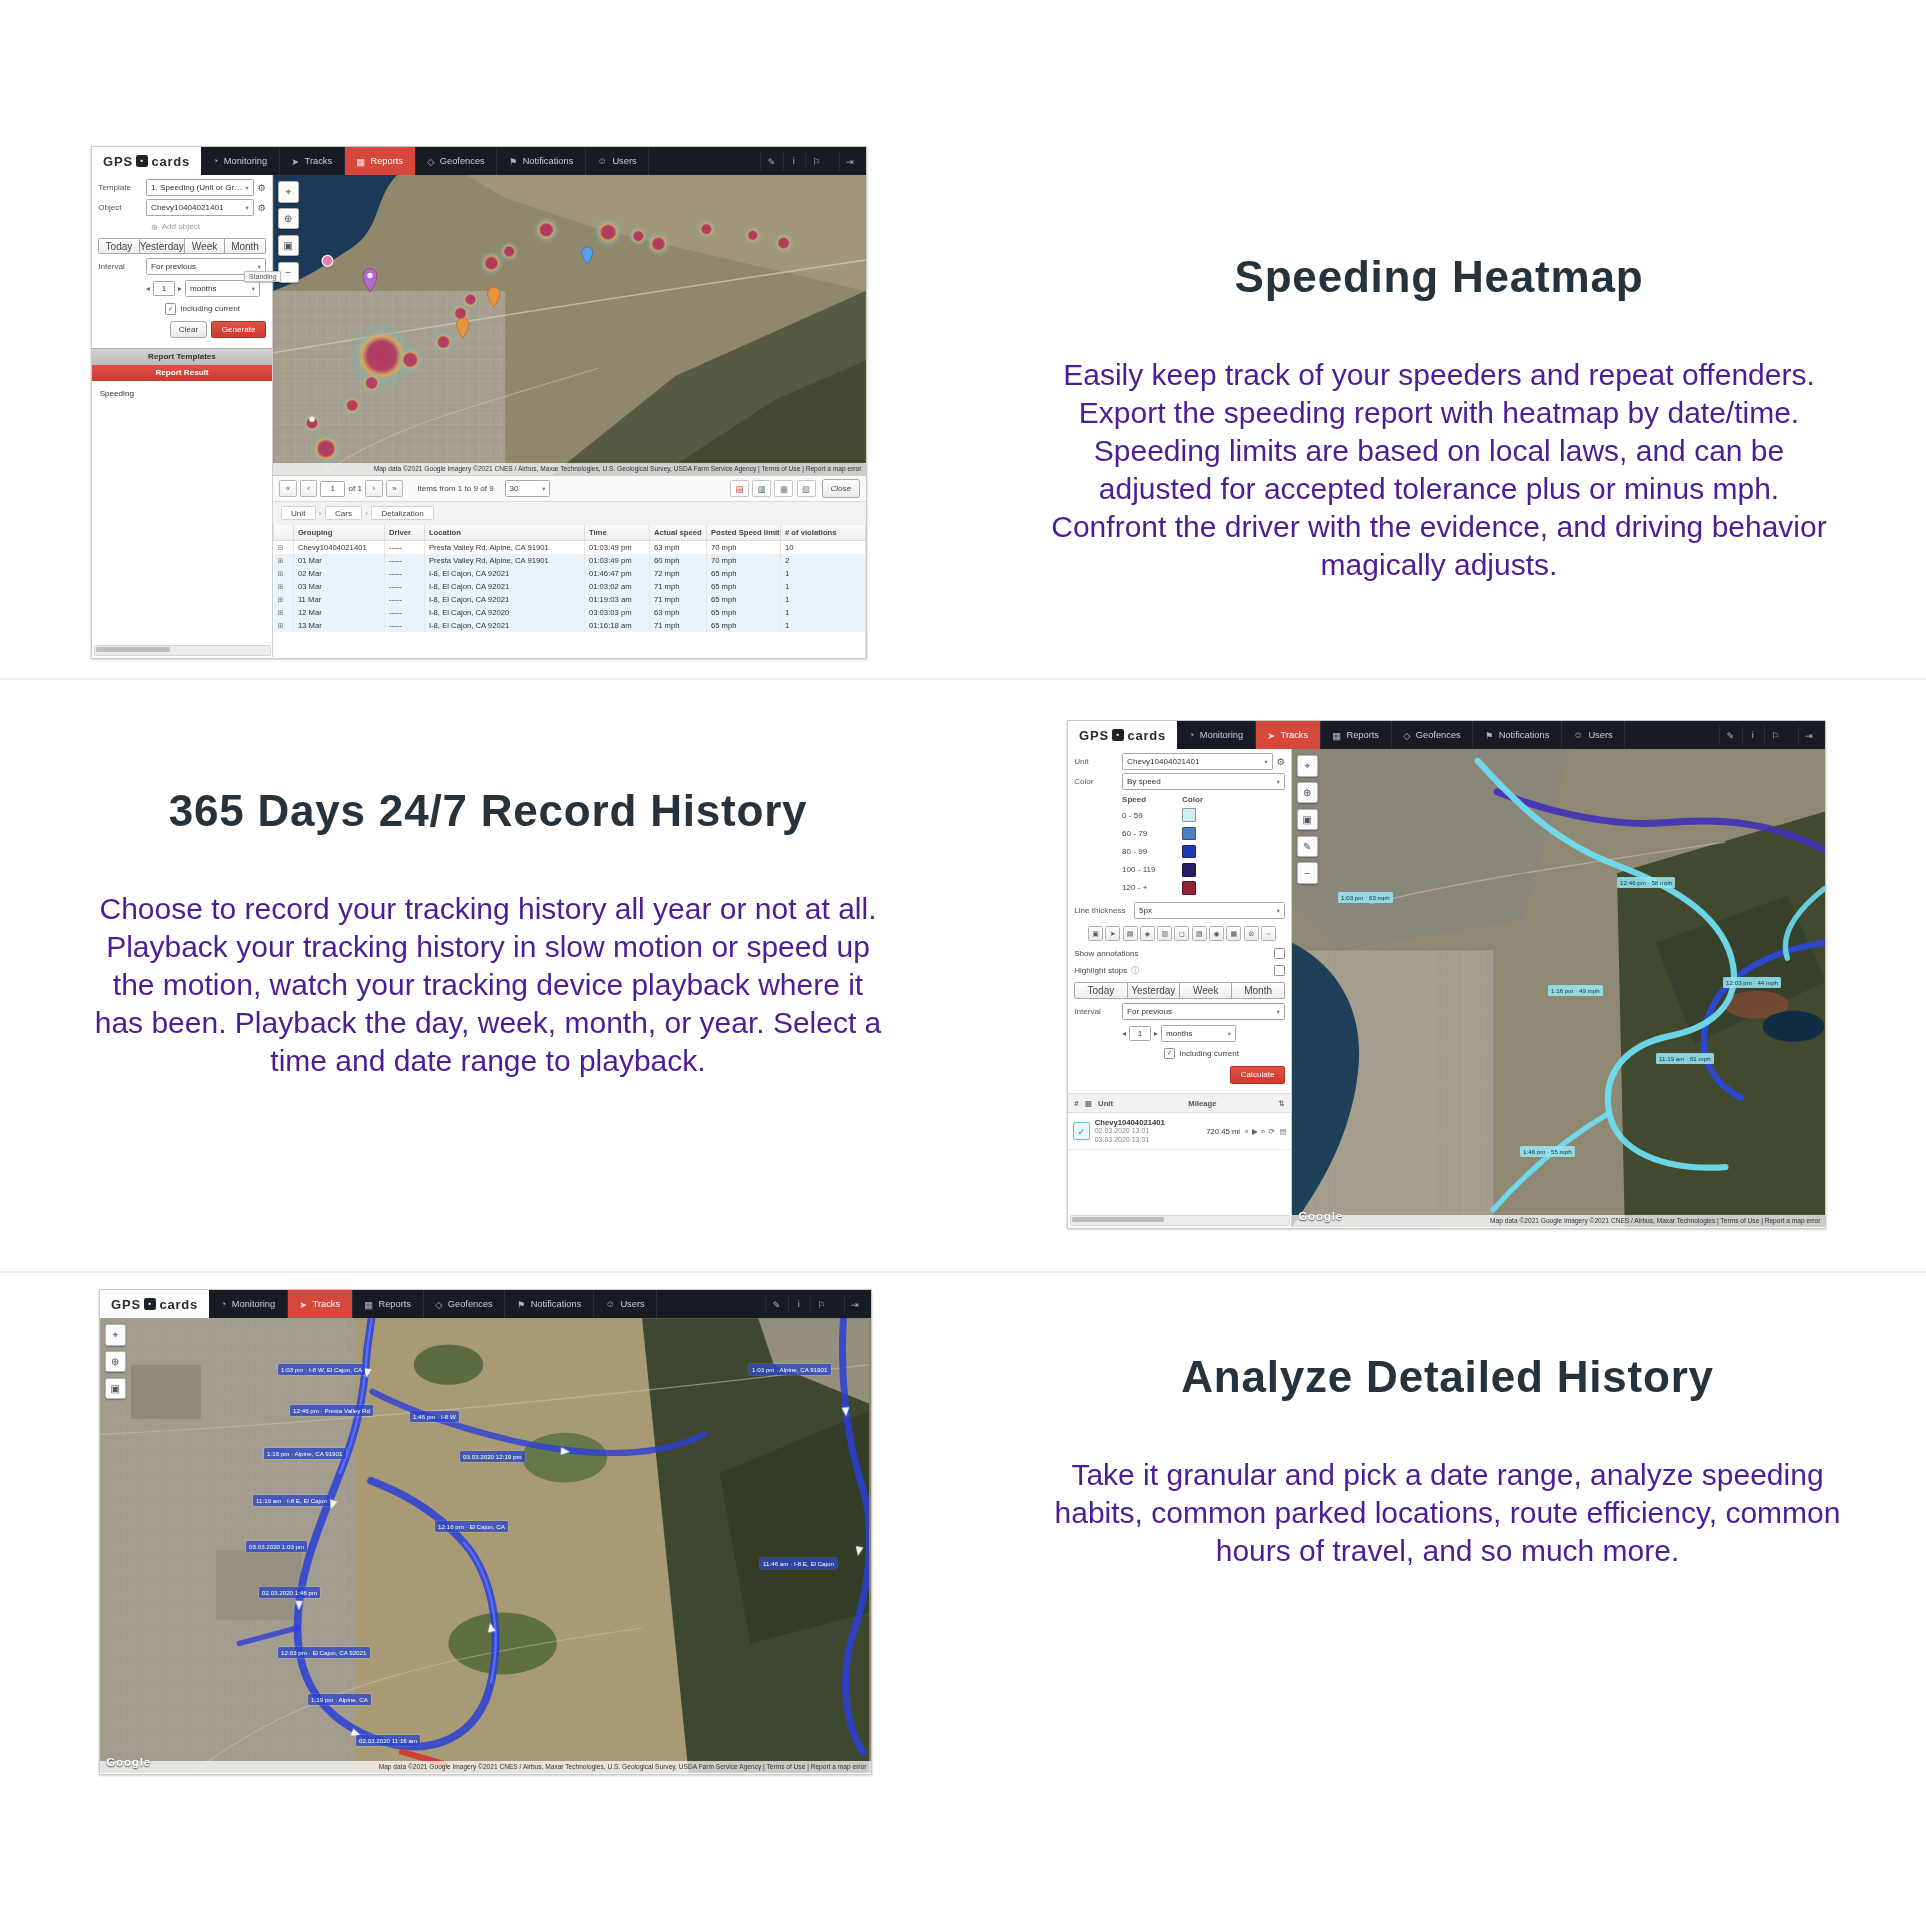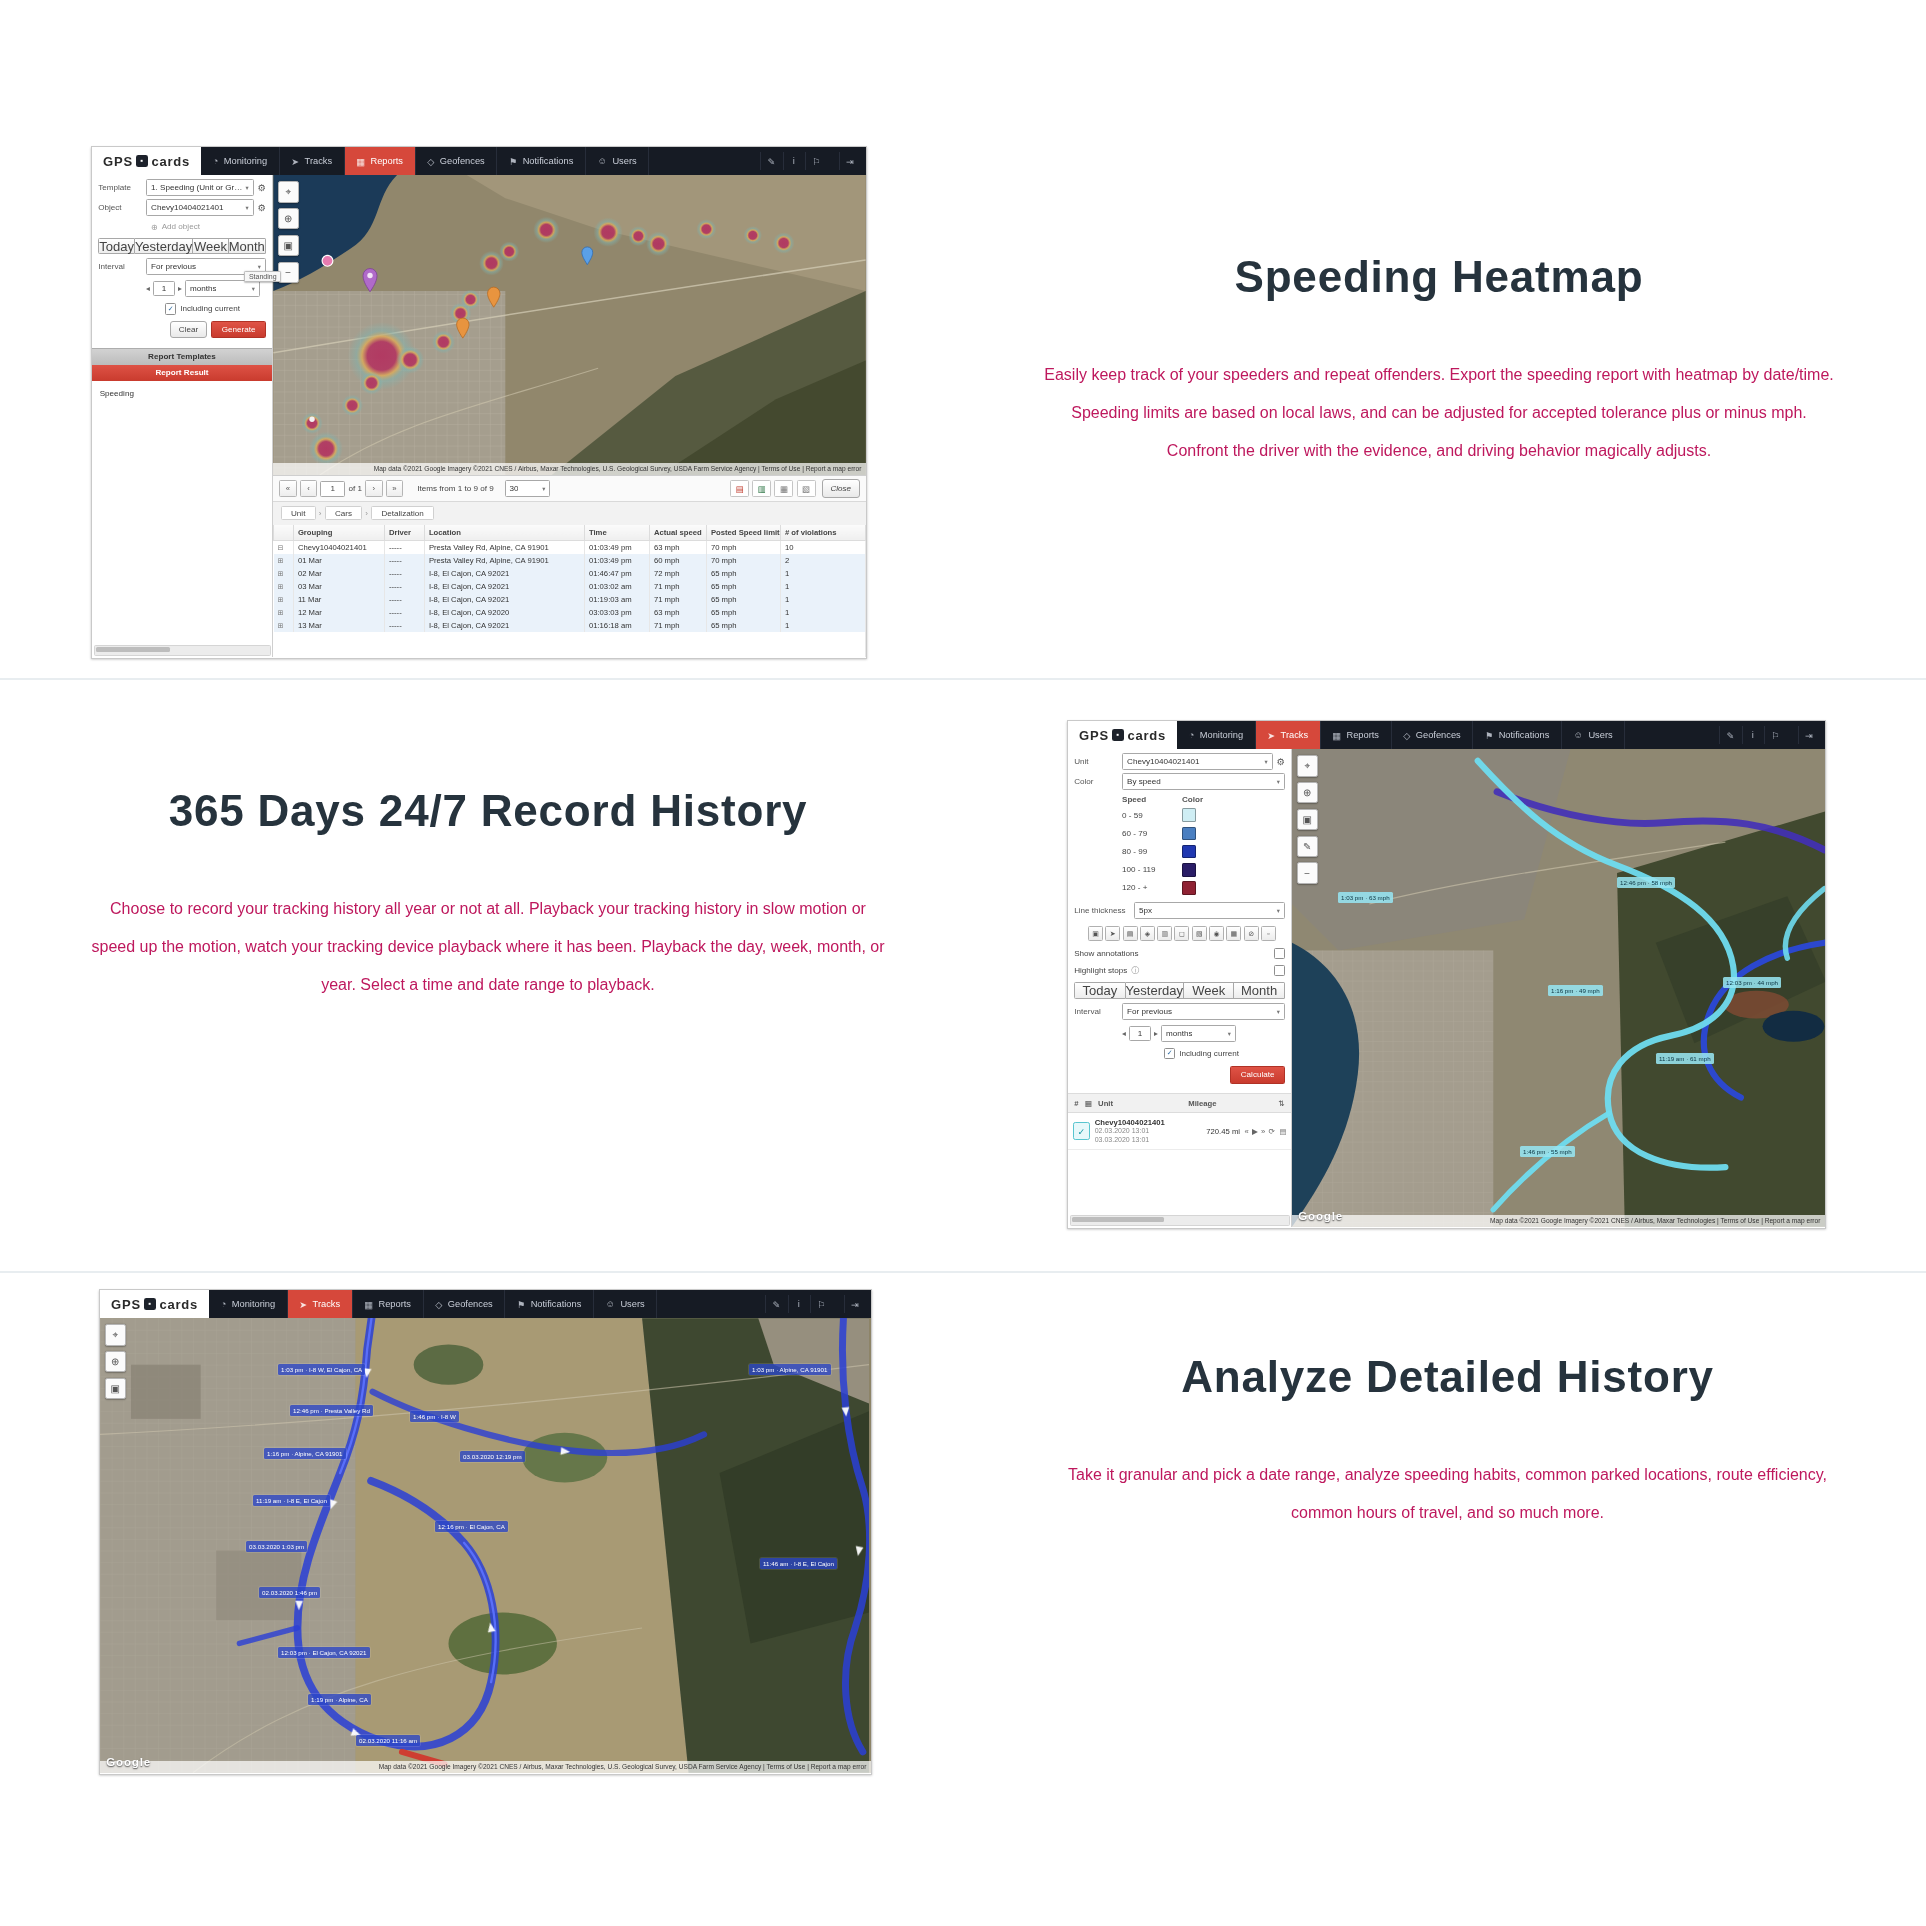--- a/index.html
+++ b/index.html
@@ -3,21 +3,21 @@
 <meta charset="utf-8">
 <style>
   html,body{margin:0;padding:0;background:#fff;}
   .page{position:relative;width:1927px;height:1927px;background:#fff;overflow:hidden;
         font-family:"Liberation Sans",sans-serif;}
   .divider{position:absolute;left:0;width:1927px;height:2.3px;background:#e8edf0;}
 
   
   .feature{position:absolute;text-align:center;}
   .feature h2{margin:0 0 54px 0;font-size:44px;letter-spacing:0.8px;color:#26333d;font-weight:bold;}
-  .feature p{margin:0;font-size:16px;line-height:38px;color:#be185d;font-weight:normal;}
+  .feature p{margin:0;font-size:30px;line-height:38px;color:#4c1d95;font-weight:normal;}
 
   
   .app{position:absolute;background:#fff;border:0.8px solid #c9c9c9;box-shadow:0 0.8px 2.3px rgba(0,0,0,.25);}
   .nav{height:28px;background:#161b24;display:flex;align-items:stretch;color:#c9ced8;font-size:9.3px;}
   .nav-logo{background:#fff;display:flex;align-items:center;gap:3.1px;padding:0 11px;color:#2a2a2a;
             font-weight:bold;font-size:13px;letter-spacing:0.8px;}
   .logo-badge{display:inline-flex;width:12.4px;height:12.4px;background:#1d222b;color:#fff;border-radius:2.3px;
               align-items:center;justify-content:center;font-size:7.7px;}
   .nav-tabs{display:flex;align-items:stretch;flex:1;}
   .tab{display:flex;align-items:center;gap:5.4px;padding:0 11.6px;border-right:0.8px solid #272d3a;cursor:pointer;white-space:nowrap;}
@@ -32,21 +32,21 @@
   .frow{display:flex;align-items:center;margin:3.9px 6.2px 0 6.2px;}
   .flabel{width:48px;font-size:8.1px;color:#555;flex:none;}
   .fselect{flex:1;height:14.7px;border:0.8px solid #a8a8a8;border-radius:1.5px;background:#fff;display:flex;
            align-items:center;justify-content:space-between;padding:0 3.9px;font-size:8.1px;color:#333;min-width:0;}
   .fselect span.val{overflow:hidden;text-overflow:ellipsis;white-space:nowrap;}
   .caret{color:#777;font-size:6.2px;margin-left:3.1px;}
   .wrench{margin-left:3.9px;color:#555;font-size:9.3px;flex:none;}
   .linkmuted{display:flex;align-items:center;gap:3.9px;color:#9a9a9a;font-size:8.1px;margin:5.4px 6.2px 0 59px;}
   .btnrow{display:flex;margin:6.2px 6.2px 0 6.2px;}
   .sbtn{flex:1;height:14.7px;border:0.8px solid #a8a8a8;border-left-width:0;background:linear-gradient(#fff,#ededed);
-        font-size:13px;color:#444;display:flex;align-items:center;justify-content:center;}
+        font-size:10px;color:#444;display:flex;align-items:center;justify-content:center;}
   .btnrow .sbtn:first-child{border-left-width:0.8px;border-radius:1.5px 0 0 1.5px;}
   .btnrow .sbtn:last-child{border-radius:0 1.5px 1.5px 0;}
   .stepper{display:flex;align-items:center;gap:3.1px;margin:5.4px 6.2px 0 54px;}
   .steparrow{color:#666;font-size:7.7px;}
   .stepbox{width:20px;height:13px;border:0.8px solid #a8a8a8;border-radius:1.5px;text-align:center;
            font-size:8.1px;color:#333;line-height:13px;background:#fff;}
   .chkrow{display:flex;align-items:center;gap:3.9px;font-size:8.1px;color:#444;}
   .chk{width:9.3px;height:9.3px;border:0.8px solid #8f8f8f;border-radius:1.5px;background:#fff;display:flex;
        align-items:center;justify-content:center;font-size:7px;color:#2e6da4;flex:none;}
   .redbtn{background:linear-gradient(#df5346,#c93b2e);color:#fff;border:0.8px solid #b03226;border-radius:1.5px;

